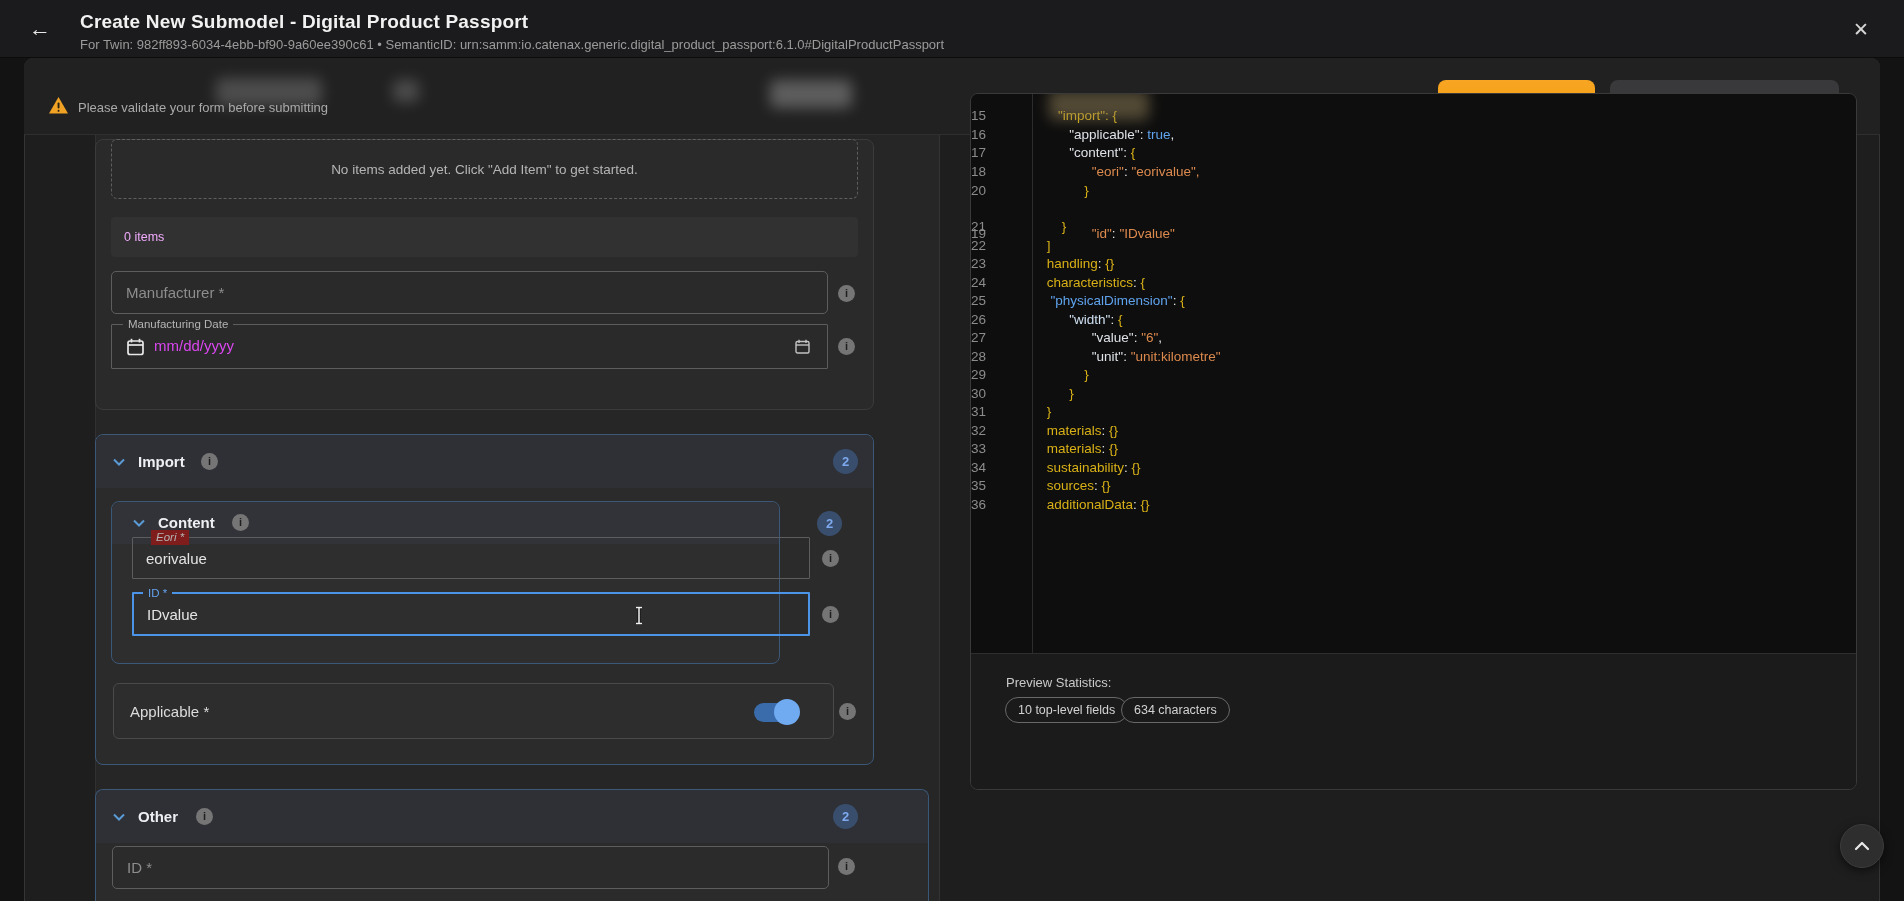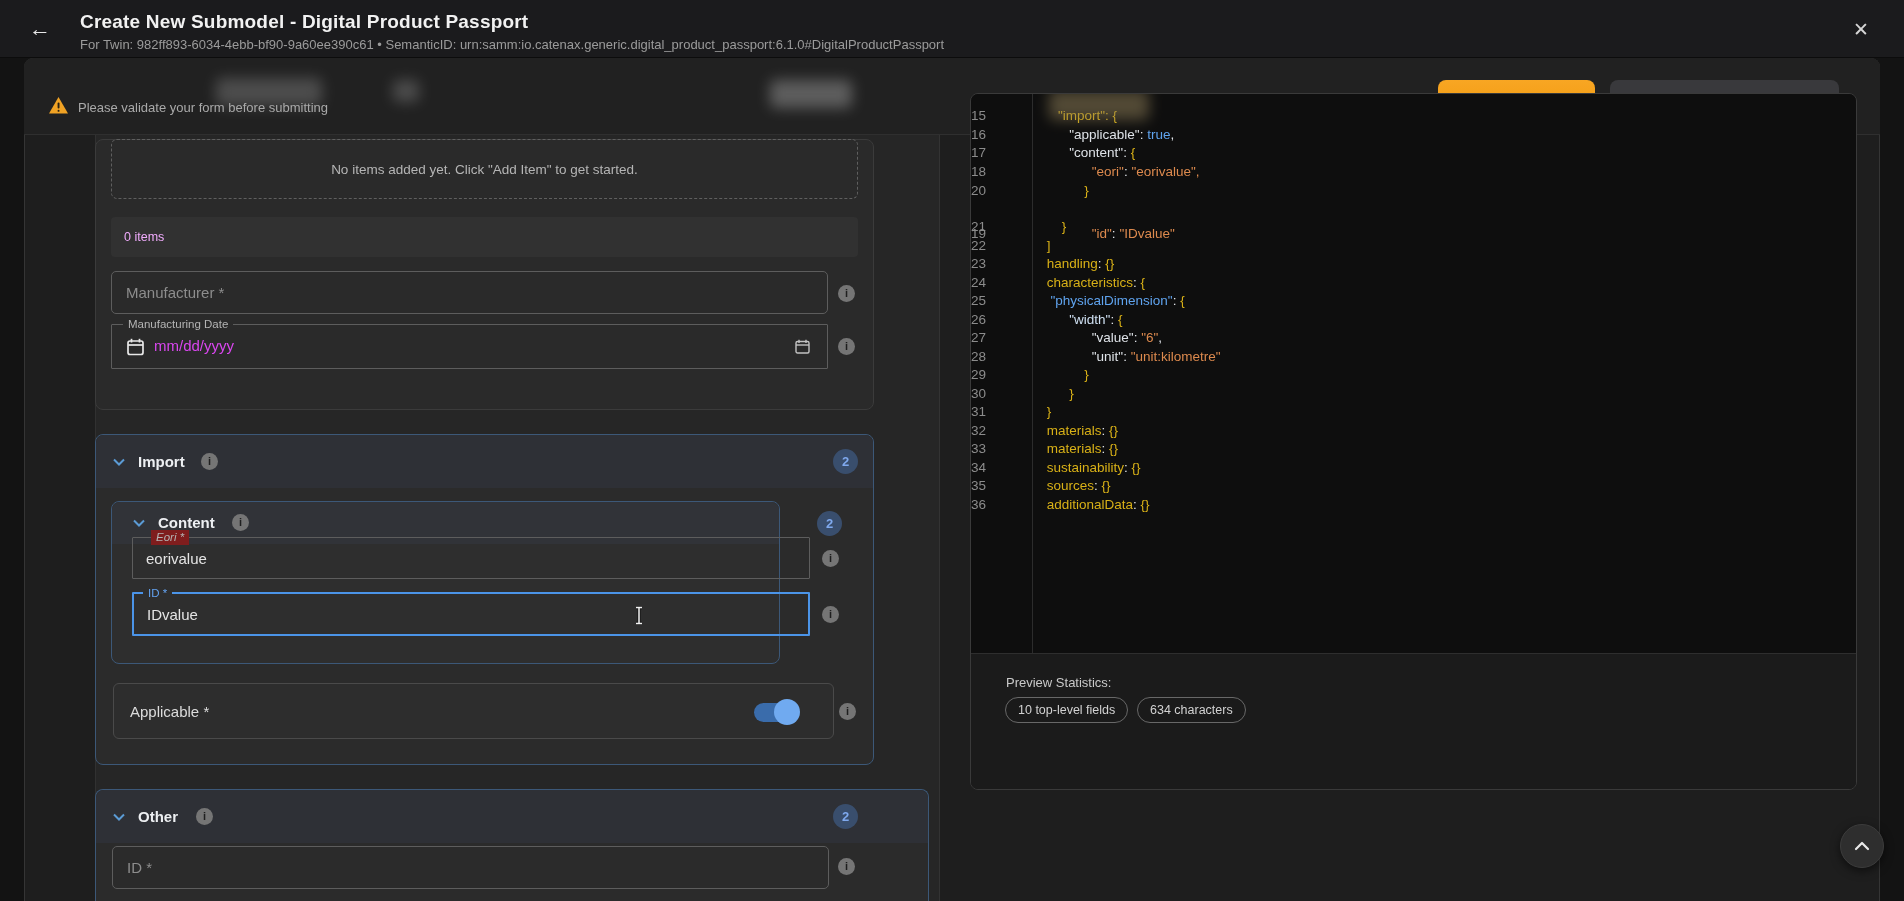--- a/index.html
+++ b/index.html
@@ -224,21 +224,21 @@
           <div class="code-row" style="top: 345px;"><span class="ln">33</span><span class="cd"><span class="tk-y"> materials</span><span class="tk-w">: </span><span class="tk-y">{}</span></span></div>
           <div class="code-row" style="top: 363.5px;"><span class="ln">34</span><span class="cd"><span class="tk-y"> sustainability</span><span class="tk-w">: </span><span class="tk-y">{}</span></span></div>
           <div class="code-row" style="top: 382px;"><span class="ln">35</span><span class="cd"><span class="tk-y"> sources</span><span class="tk-w">: </span><span class="tk-y">{}</span></span></div>
           <div class="code-row" style="top: 400.5px;"><span class="ln">36</span><span class="cd"><span class="tk-y"> additionalData</span><span class="tk-w">: </span><span class="tk-y">{}</span></span></div>
         </div>
       <div class="blurpatch" style="position:absolute; left:78px; top:-4px; width:100px; height:30px; background:#8a7a55;"></div>
     </div>
     <div id="stats-zone">
       <div id="stats-label">Preview Statistics:</div>
       <span class="stat-pill" style="left:34px;">10 top-level fields</span>
-      <span class="stat-pill" style="left:166px;">634 characters</span>
+      <span class="stat-pill" style="left:150px;">634 characters</span>
     </div>
   </div>
 
   <div id="fab" class="abs">
     <svg width="16" height="10" viewBox="0 0 16 10">
       <polyline points="2,8 8,2 14,8" fill="none" stroke="#e8e8e8" stroke-width="2.2" stroke-linecap="round" stroke-linejoin="round"></polyline>
     </svg>
   </div>
 
 </div>

